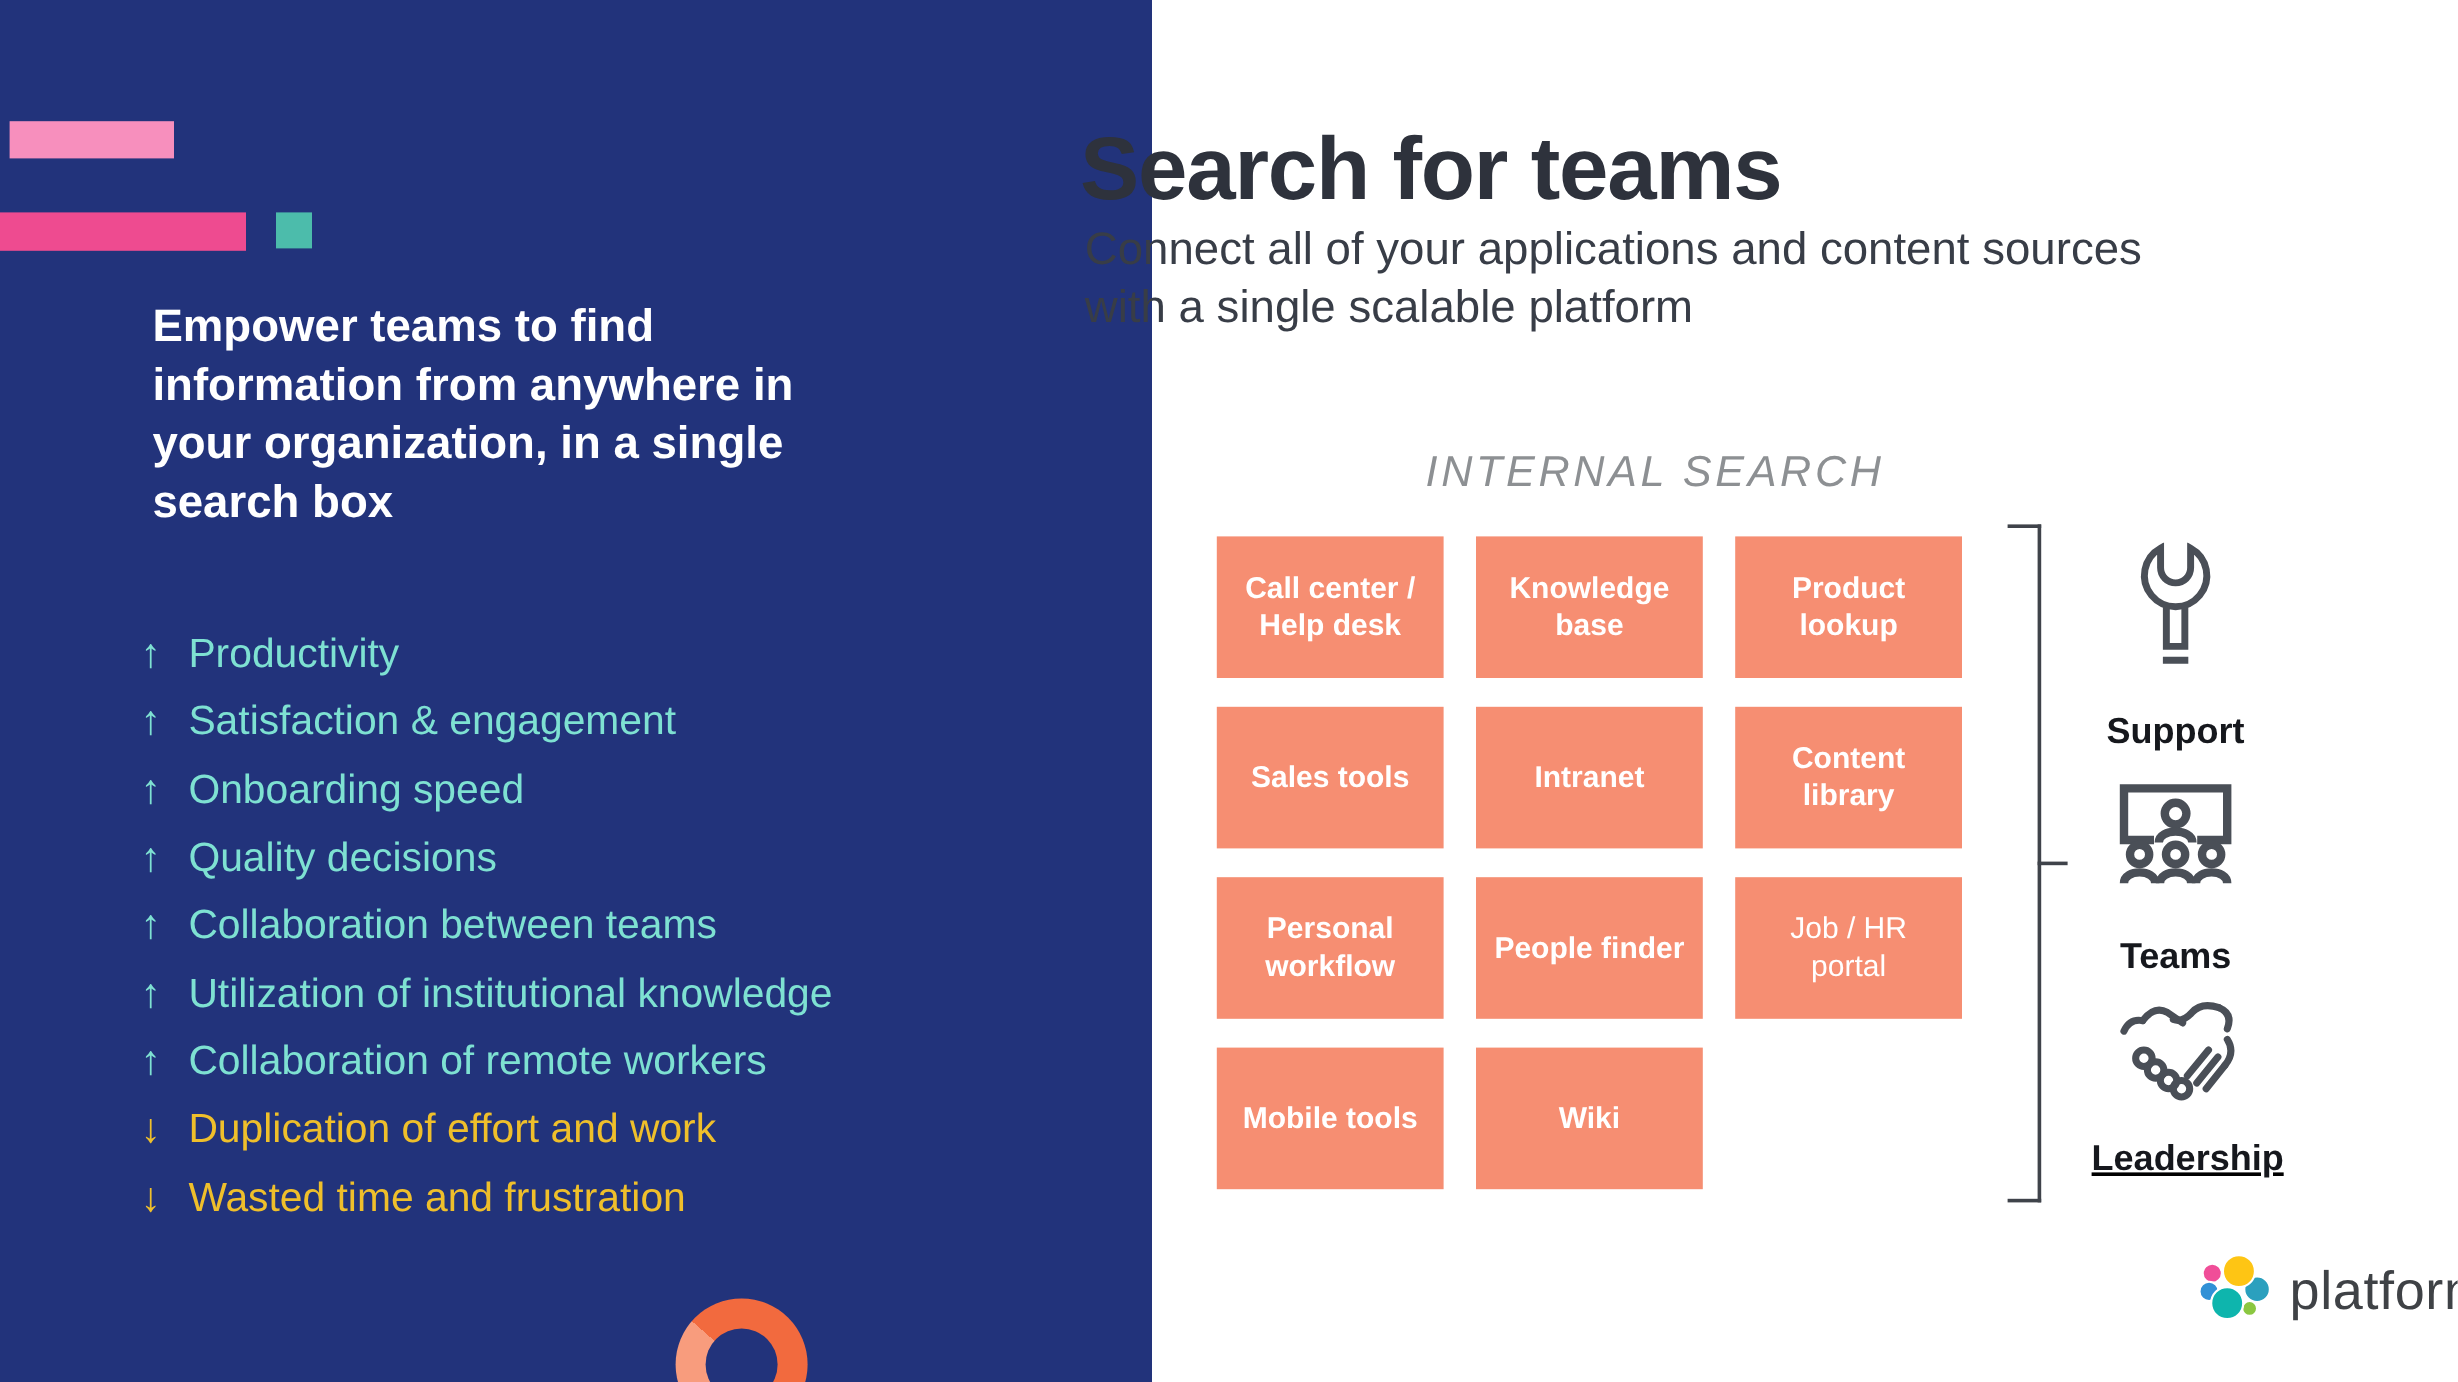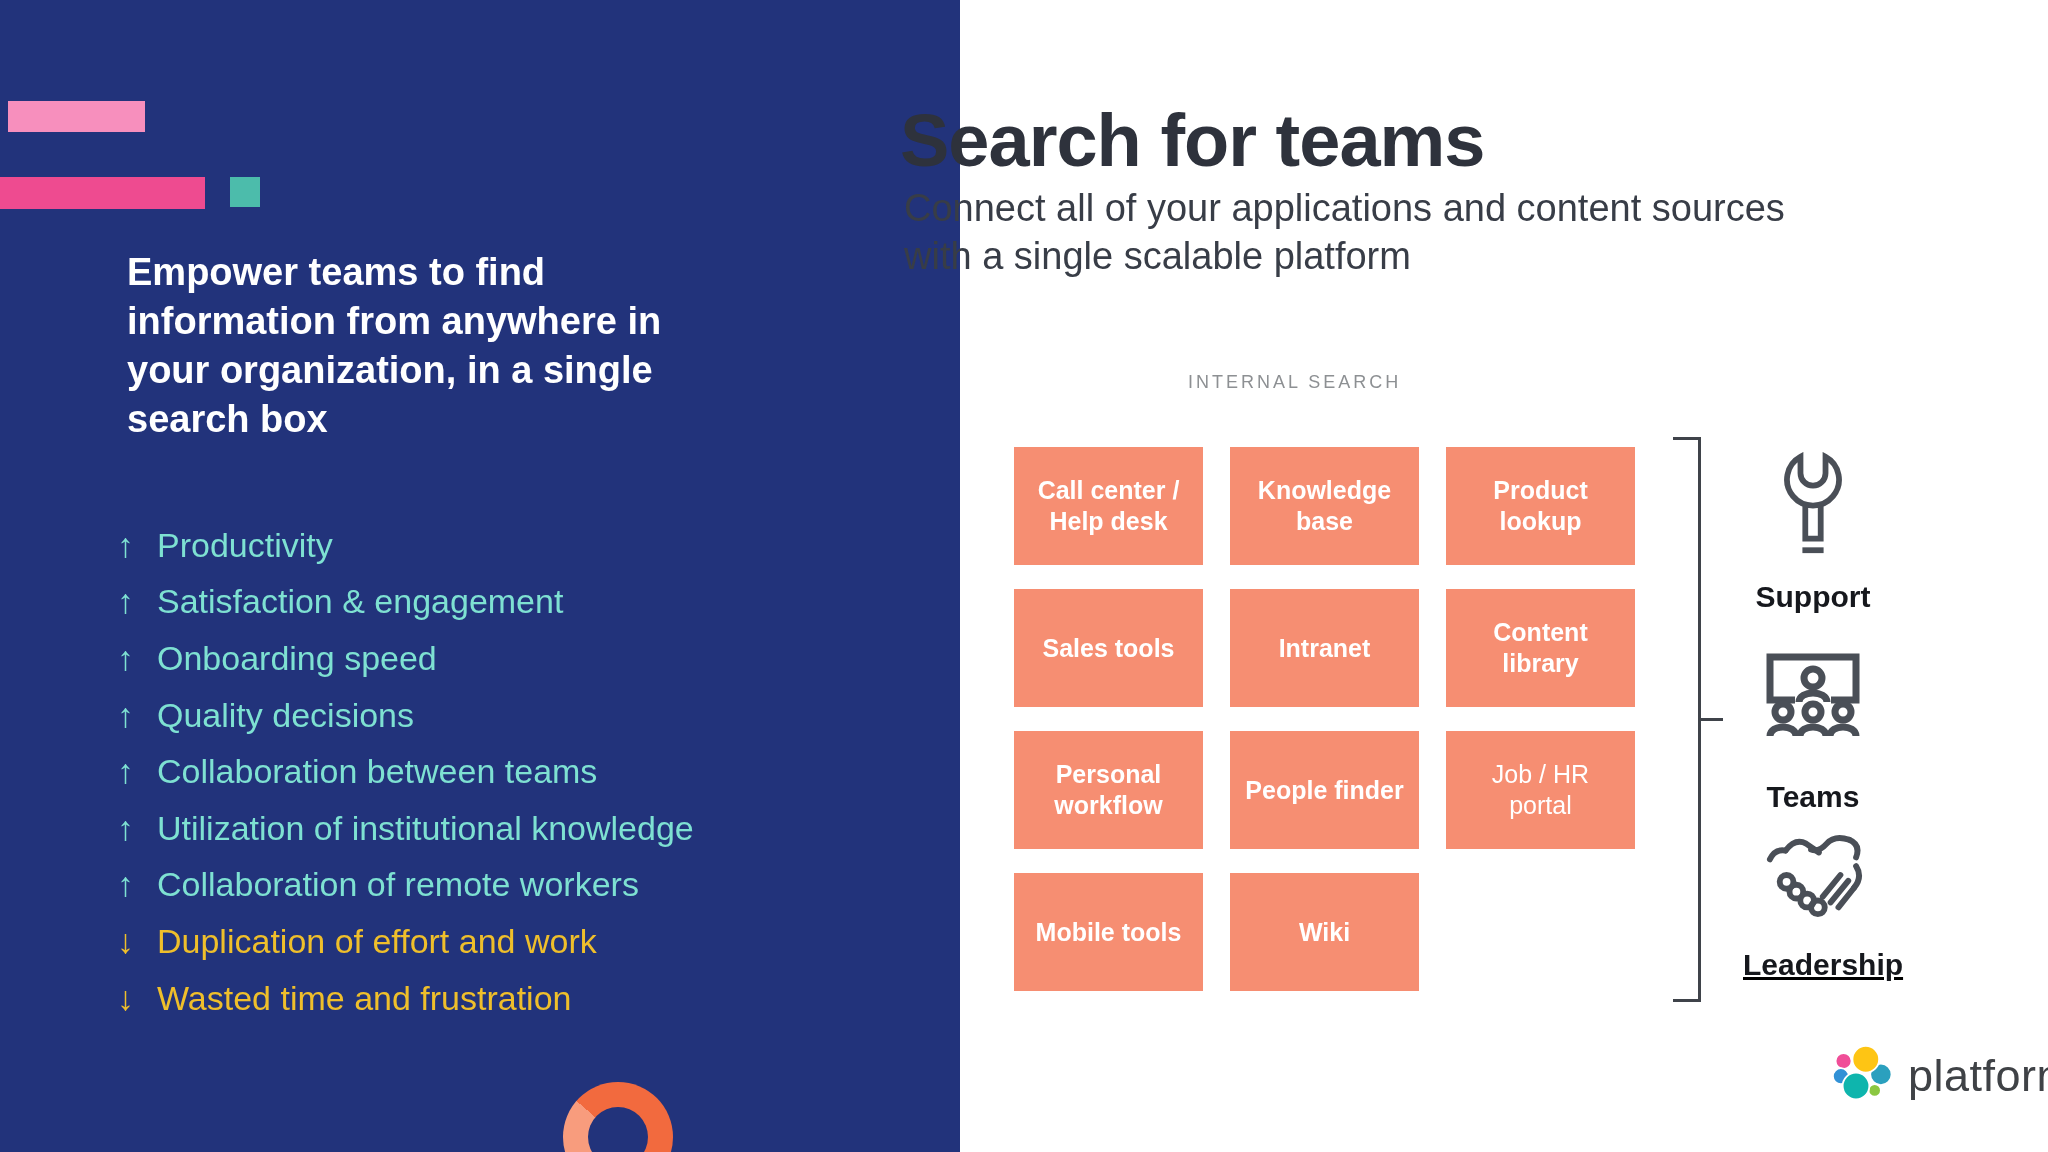--- a/index.html
+++ b/index.html
@@ -28,42 +28,42 @@
   .donut::after{
     content:"";position:absolute;left:25px;top:25px;width:60px;height:60px;border-radius:50%;background:#22337B;
   }
   
   .title{position:absolute;left:900px;top:98px;font-size:74px;font-weight:800;letter-spacing:-1px;color:#2E323C;}
   .subtitle{
     position:absolute;left:904px;top:184px;width:1030px;
     font-size:38px;line-height:48px;color:#383D47;white-space:pre-line;
   }
   .diagram-label{
-    position:absolute;left:1188px;top:372px;font-size:18px;letter-spacing:3px;color:#8D9093;
+    position:absolute;left:1188px;top:372px;font-size:36px;letter-spacing:3px;color:#8D9093;font-style:italic;
   }
   .grid{
     position:absolute;left:1014px;top:447px;
     display:grid;grid-template-columns:repeat(3,189px);grid-auto-rows:118px;
     column-gap:27px;row-gap:24px;
   }
   .tile{
     background:#F68E72;color:#ffffff;display:flex;align-items:center;justify-content:center;
     text-align:center;font-size:25px;line-height:31px;white-space:pre-line;
   }
   .fw7{font-weight:700}.fw6{font-weight:600}.fw4{font-weight:400}
   
   .bracket-v{position:absolute;left:1698px;top:437px;width:3px;height:565px;background:#3F434A;}
   .bracket-top{position:absolute;left:1673px;top:437px;width:28px;height:3px;background:#3F434A;}
   .bracket-bottom{position:absolute;left:1673px;top:999px;width:28px;height:3px;background:#3F434A;}
   .bracket-mid{position:absolute;left:1698px;top:718px;width:25px;height:3px;background:#3F434A;}
   
   .group{position:absolute;left:1743px;width:140px;text-align:center;}
   .group .glabel{font-size:30px;font-weight:700;color:#16181D;}
   .g-support{top:452px;}
-  .g-support .glabel{margin-top:20px;}
+  .g-support .glabel{margin-top:32px;}
   .g-teams{top:650px;}
   .g-teams .glabel{margin-top:30px;}
   .g-leadership{top:828px;text-decoration:underline;}
   .g-leadership .glabel{margin-top:22px;}
   
   .brand{position:absolute;left:1832px;top:1044px;display:flex;align-items:center;gap:12px;}
   .brand-text{font-size:45px;color:#3F4246;letter-spacing:0.5px;}
 </style>
 </head>
 <body>

